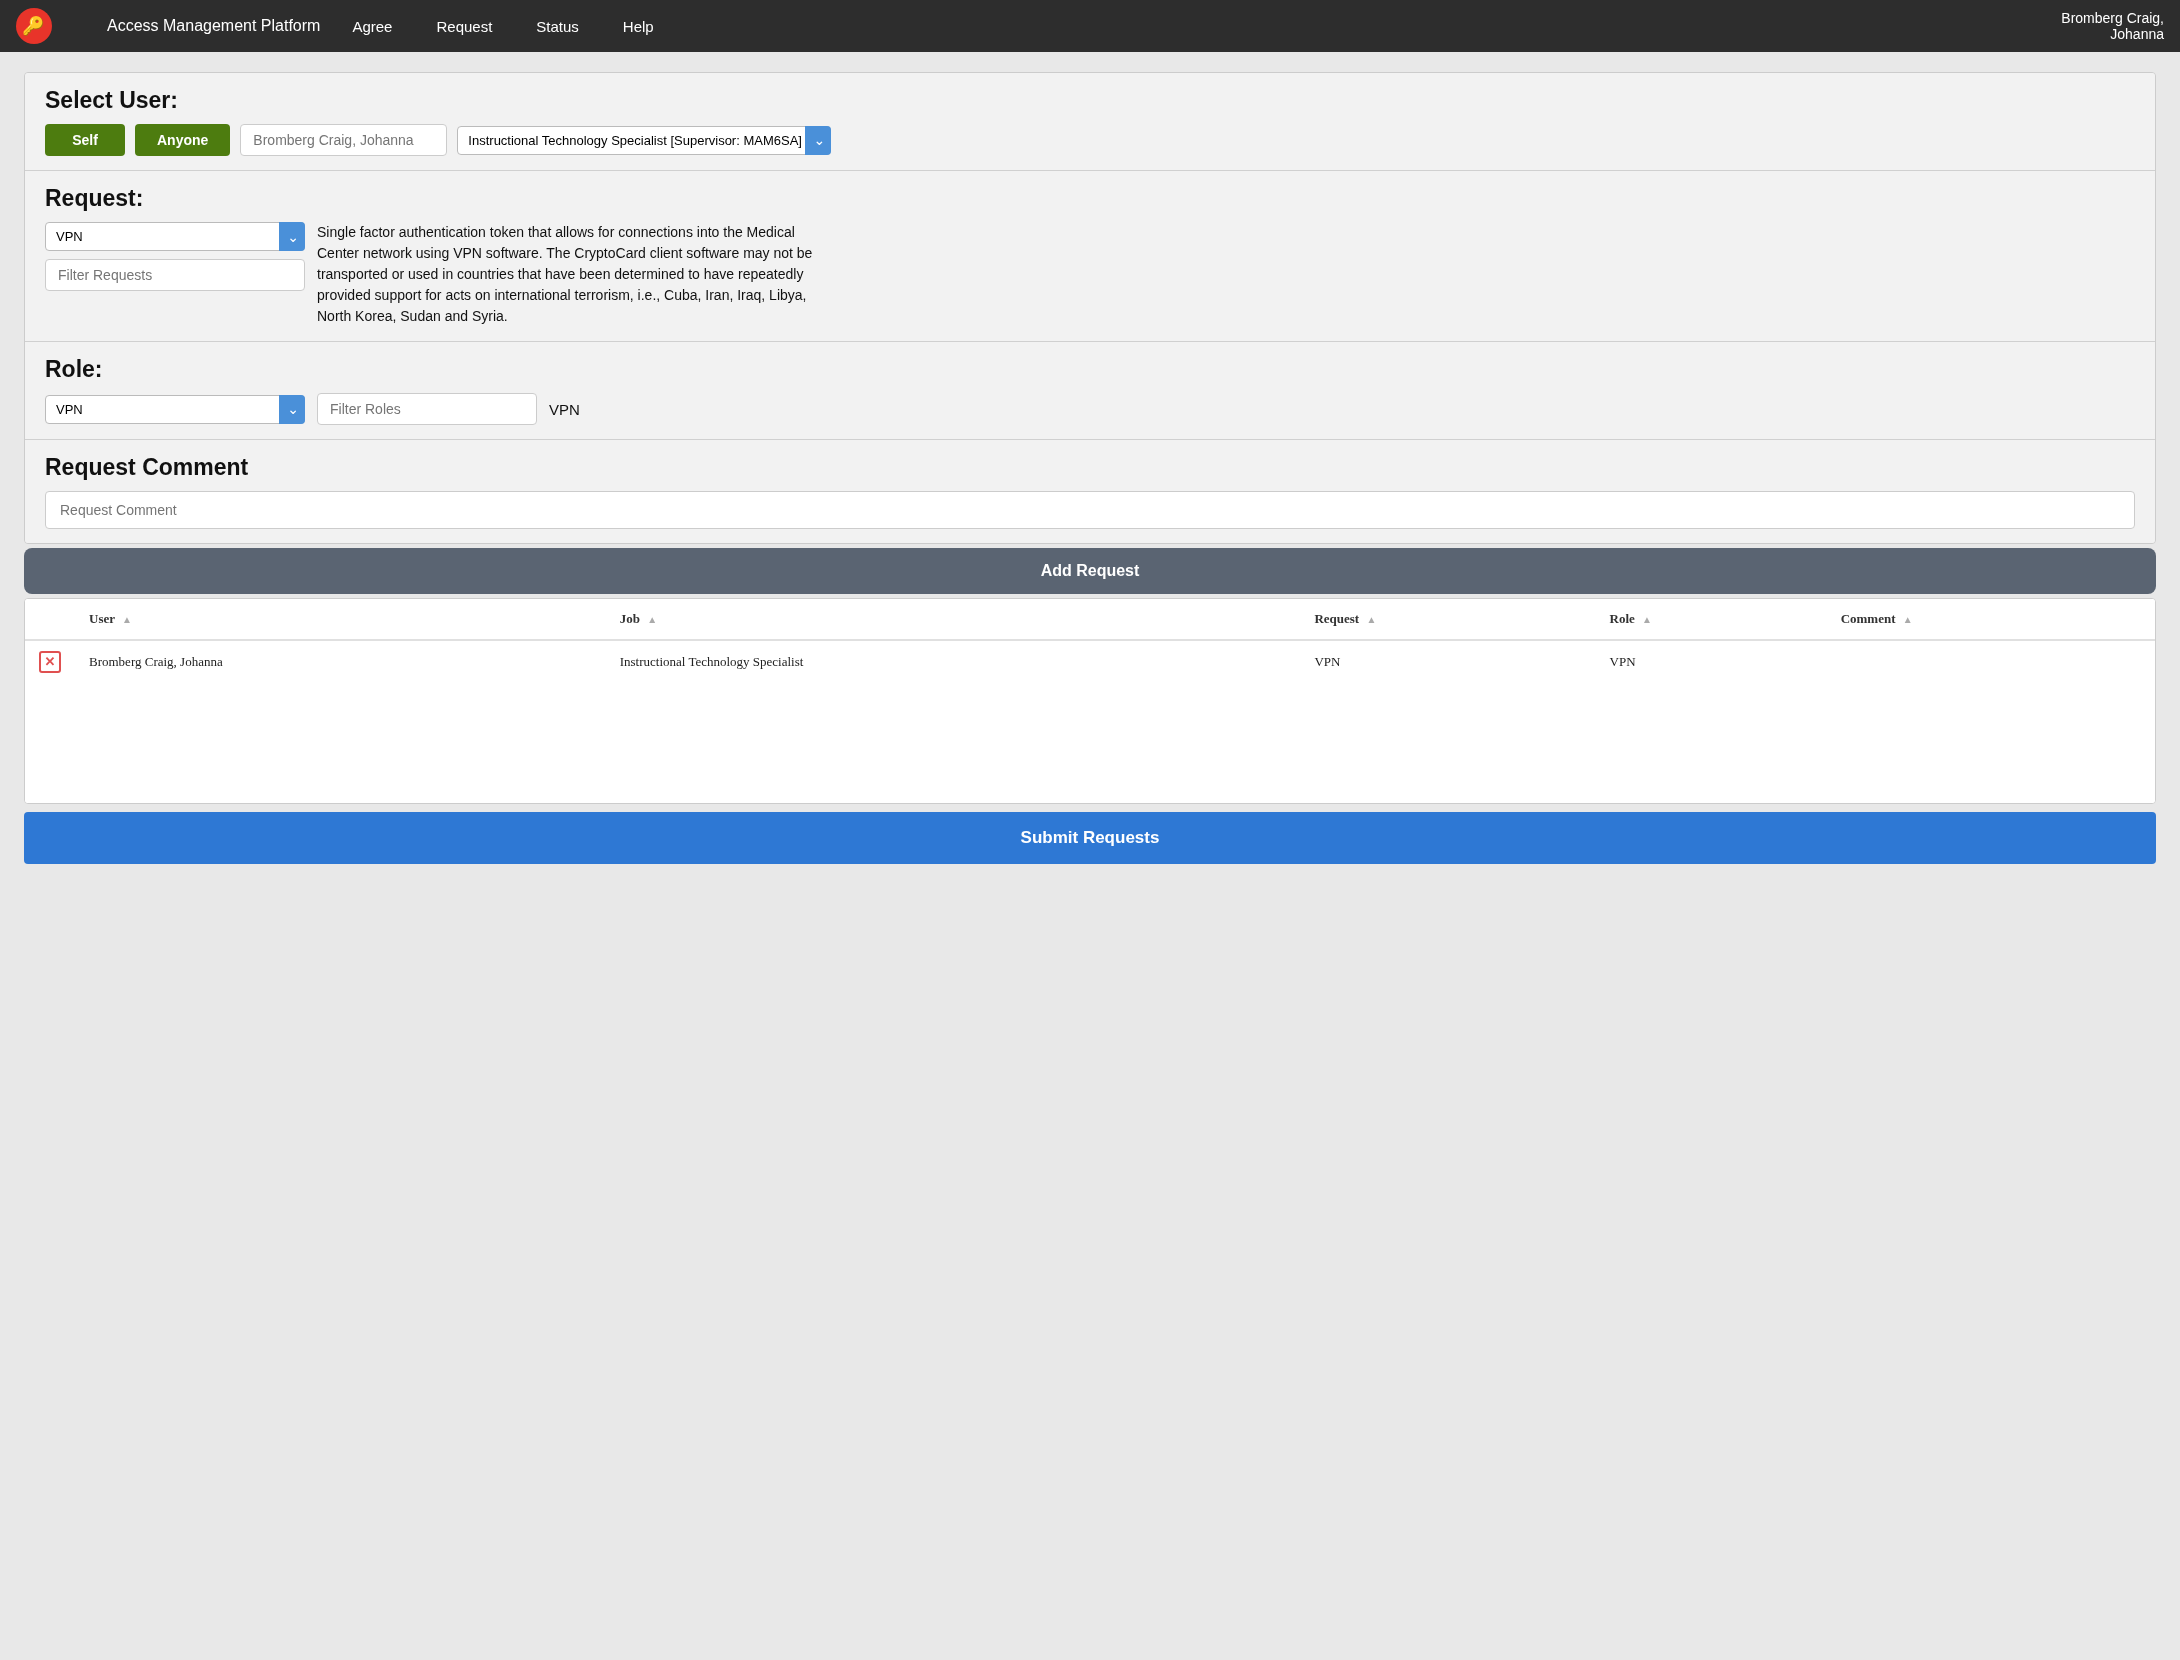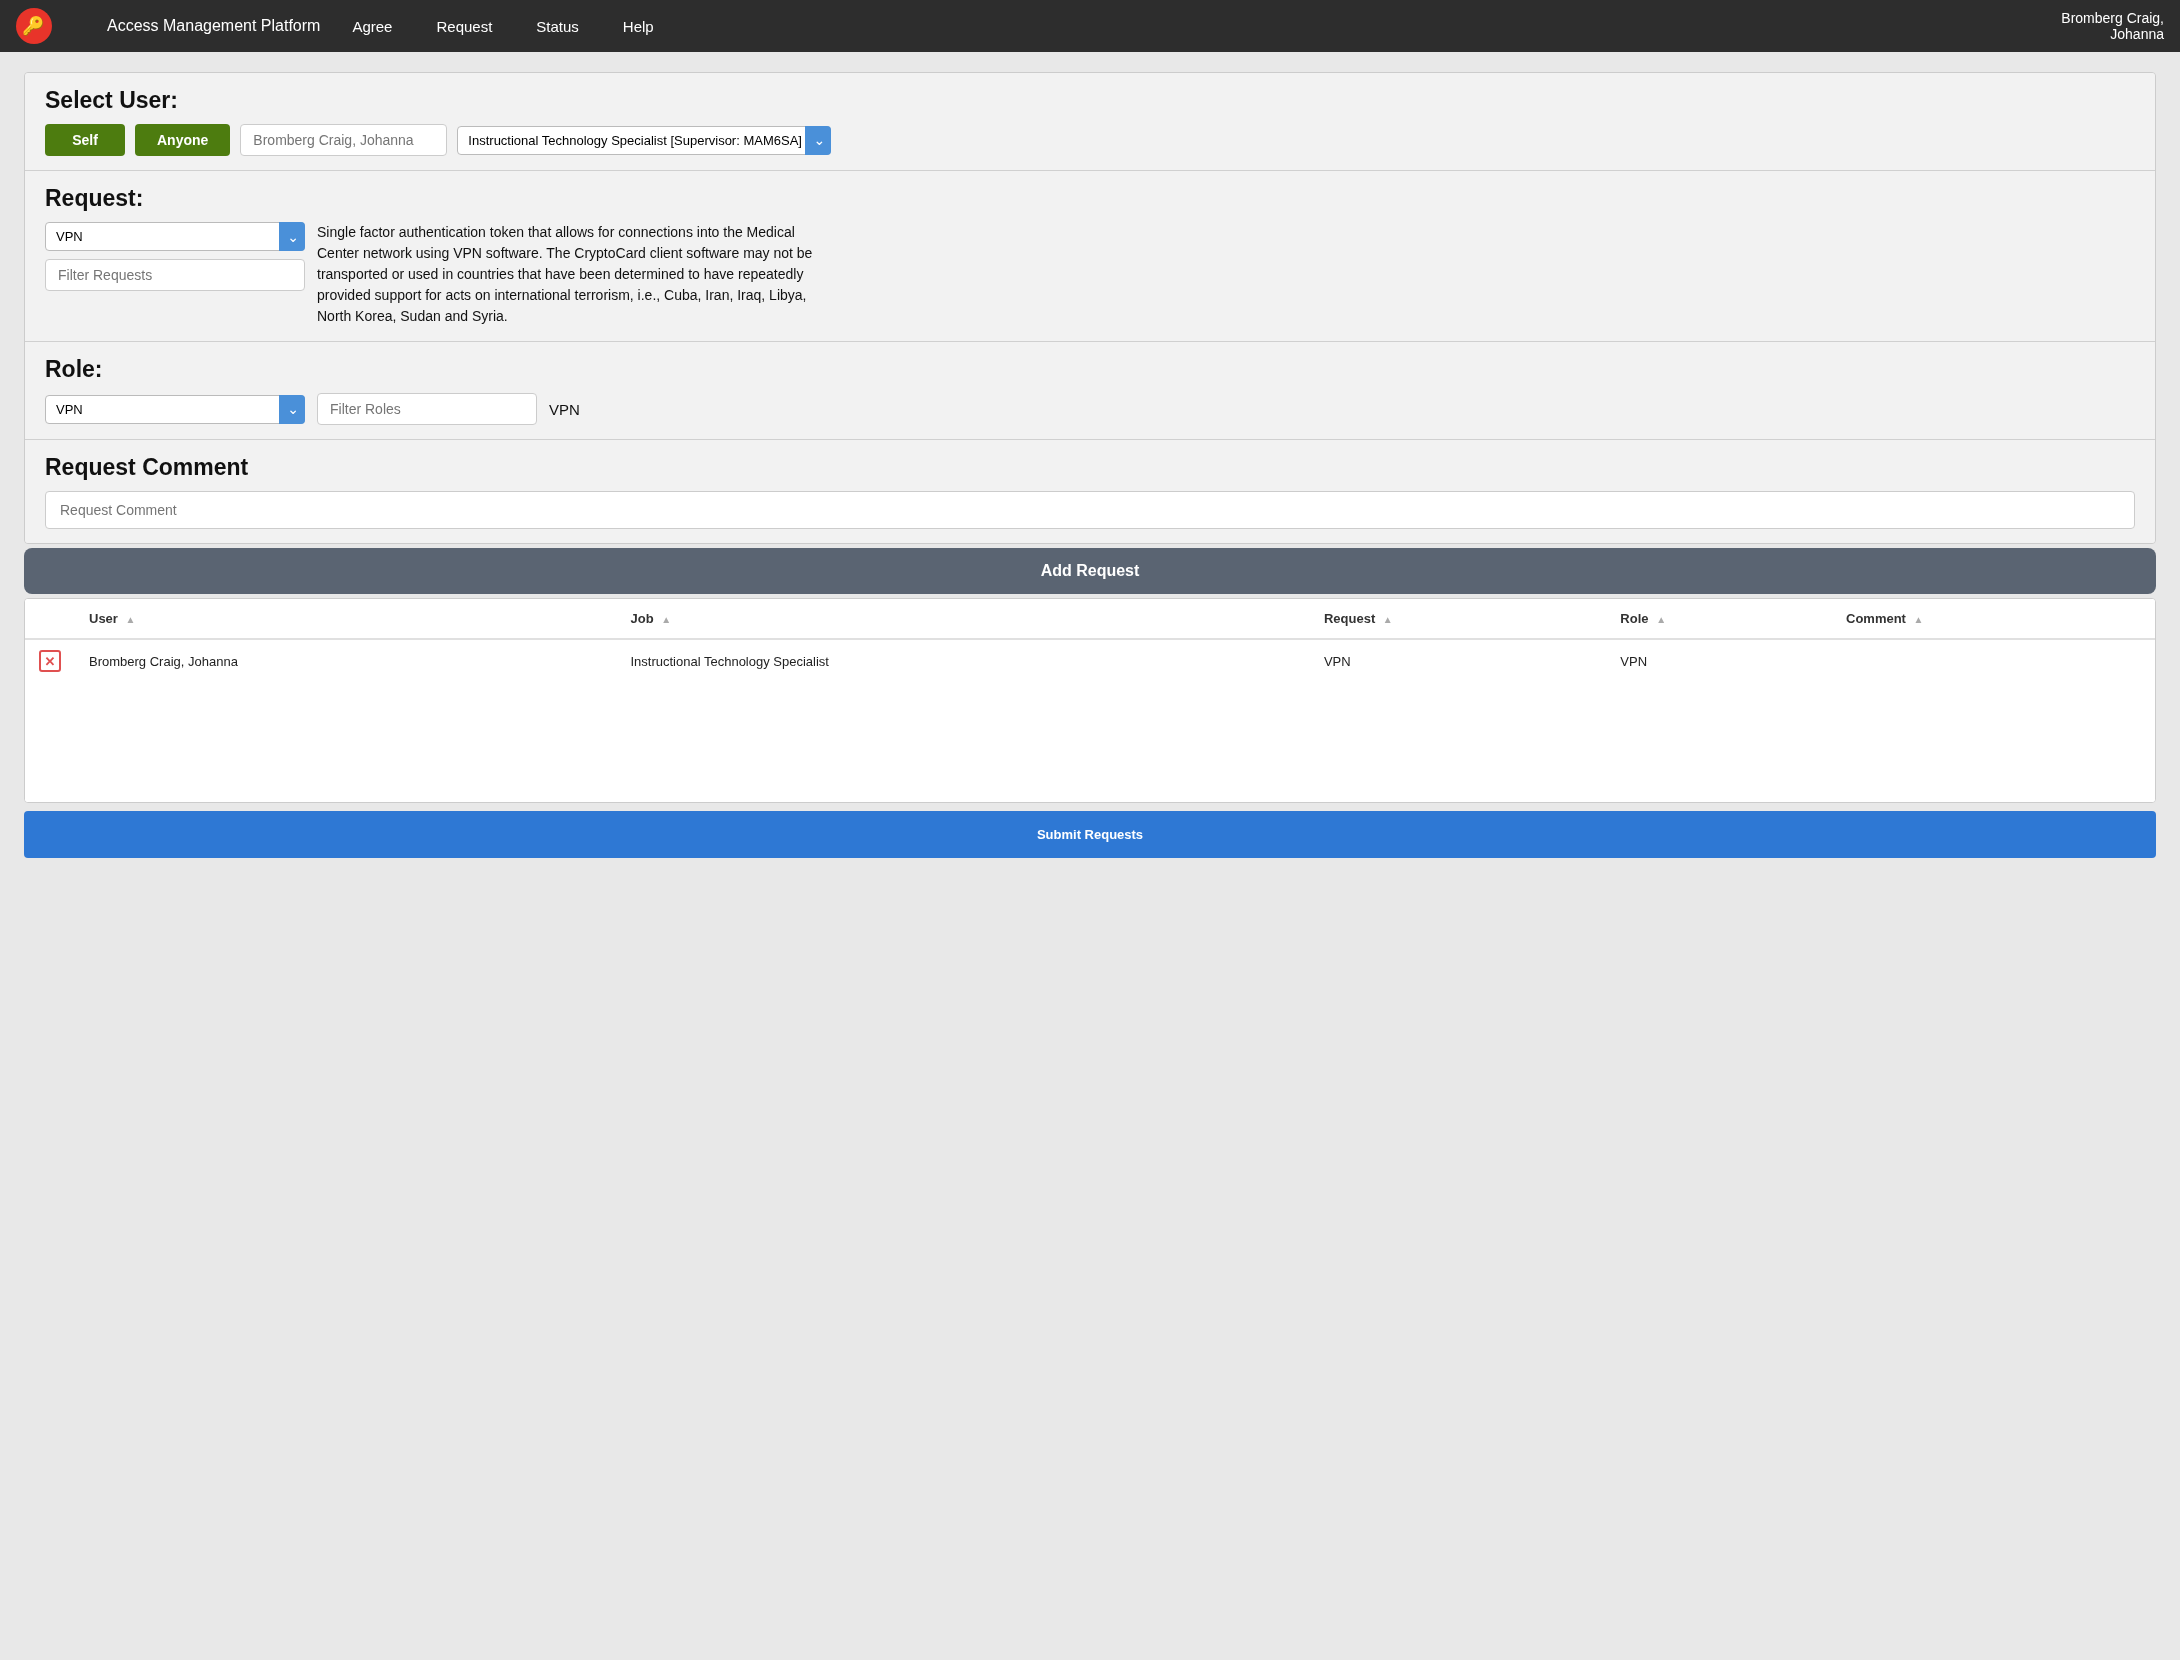--- a/index.html
+++ b/index.html
@@ -245,21 +245,21 @@
     }
 
     
     .submit-btn {
       width: 100%;
       background: #2e78d4;
       color: #fff;
       border: none;
       border-radius: 4px;
       padding: 16px;
-      font-size: 13px;
+      font-size: 17px;
       font-weight: bold;
       cursor: pointer;
       margin-top: 8px;
     }
 
     
     .section-block {
       background: #f2f2f2;
       border: 1px solid #ccc;
       border-radius: 0;
@@ -360,21 +360,21 @@
     <div class="section-block">
       <div class="section-label">Request Comment</div>
       <input type="text" class="comment-input" placeholder="Request Comment" style="">
     </div>
   </div>
 
   
   <button class="add-request-btn">Add Request</button>
 
   
-  <div class="table-outer" style="margin-top:4px;">
+  <div class="table-outer" style="margin-top:4px;font-family:Liberation Serif, serif;">
     <table>
       <thead>
         <tr>
           <th style="width:40px;"></th>
           <th>
             <span>User</span>
             <span class="sort-arrow">▲</span>
           </th>
           <th>
             <span>Job</span>

